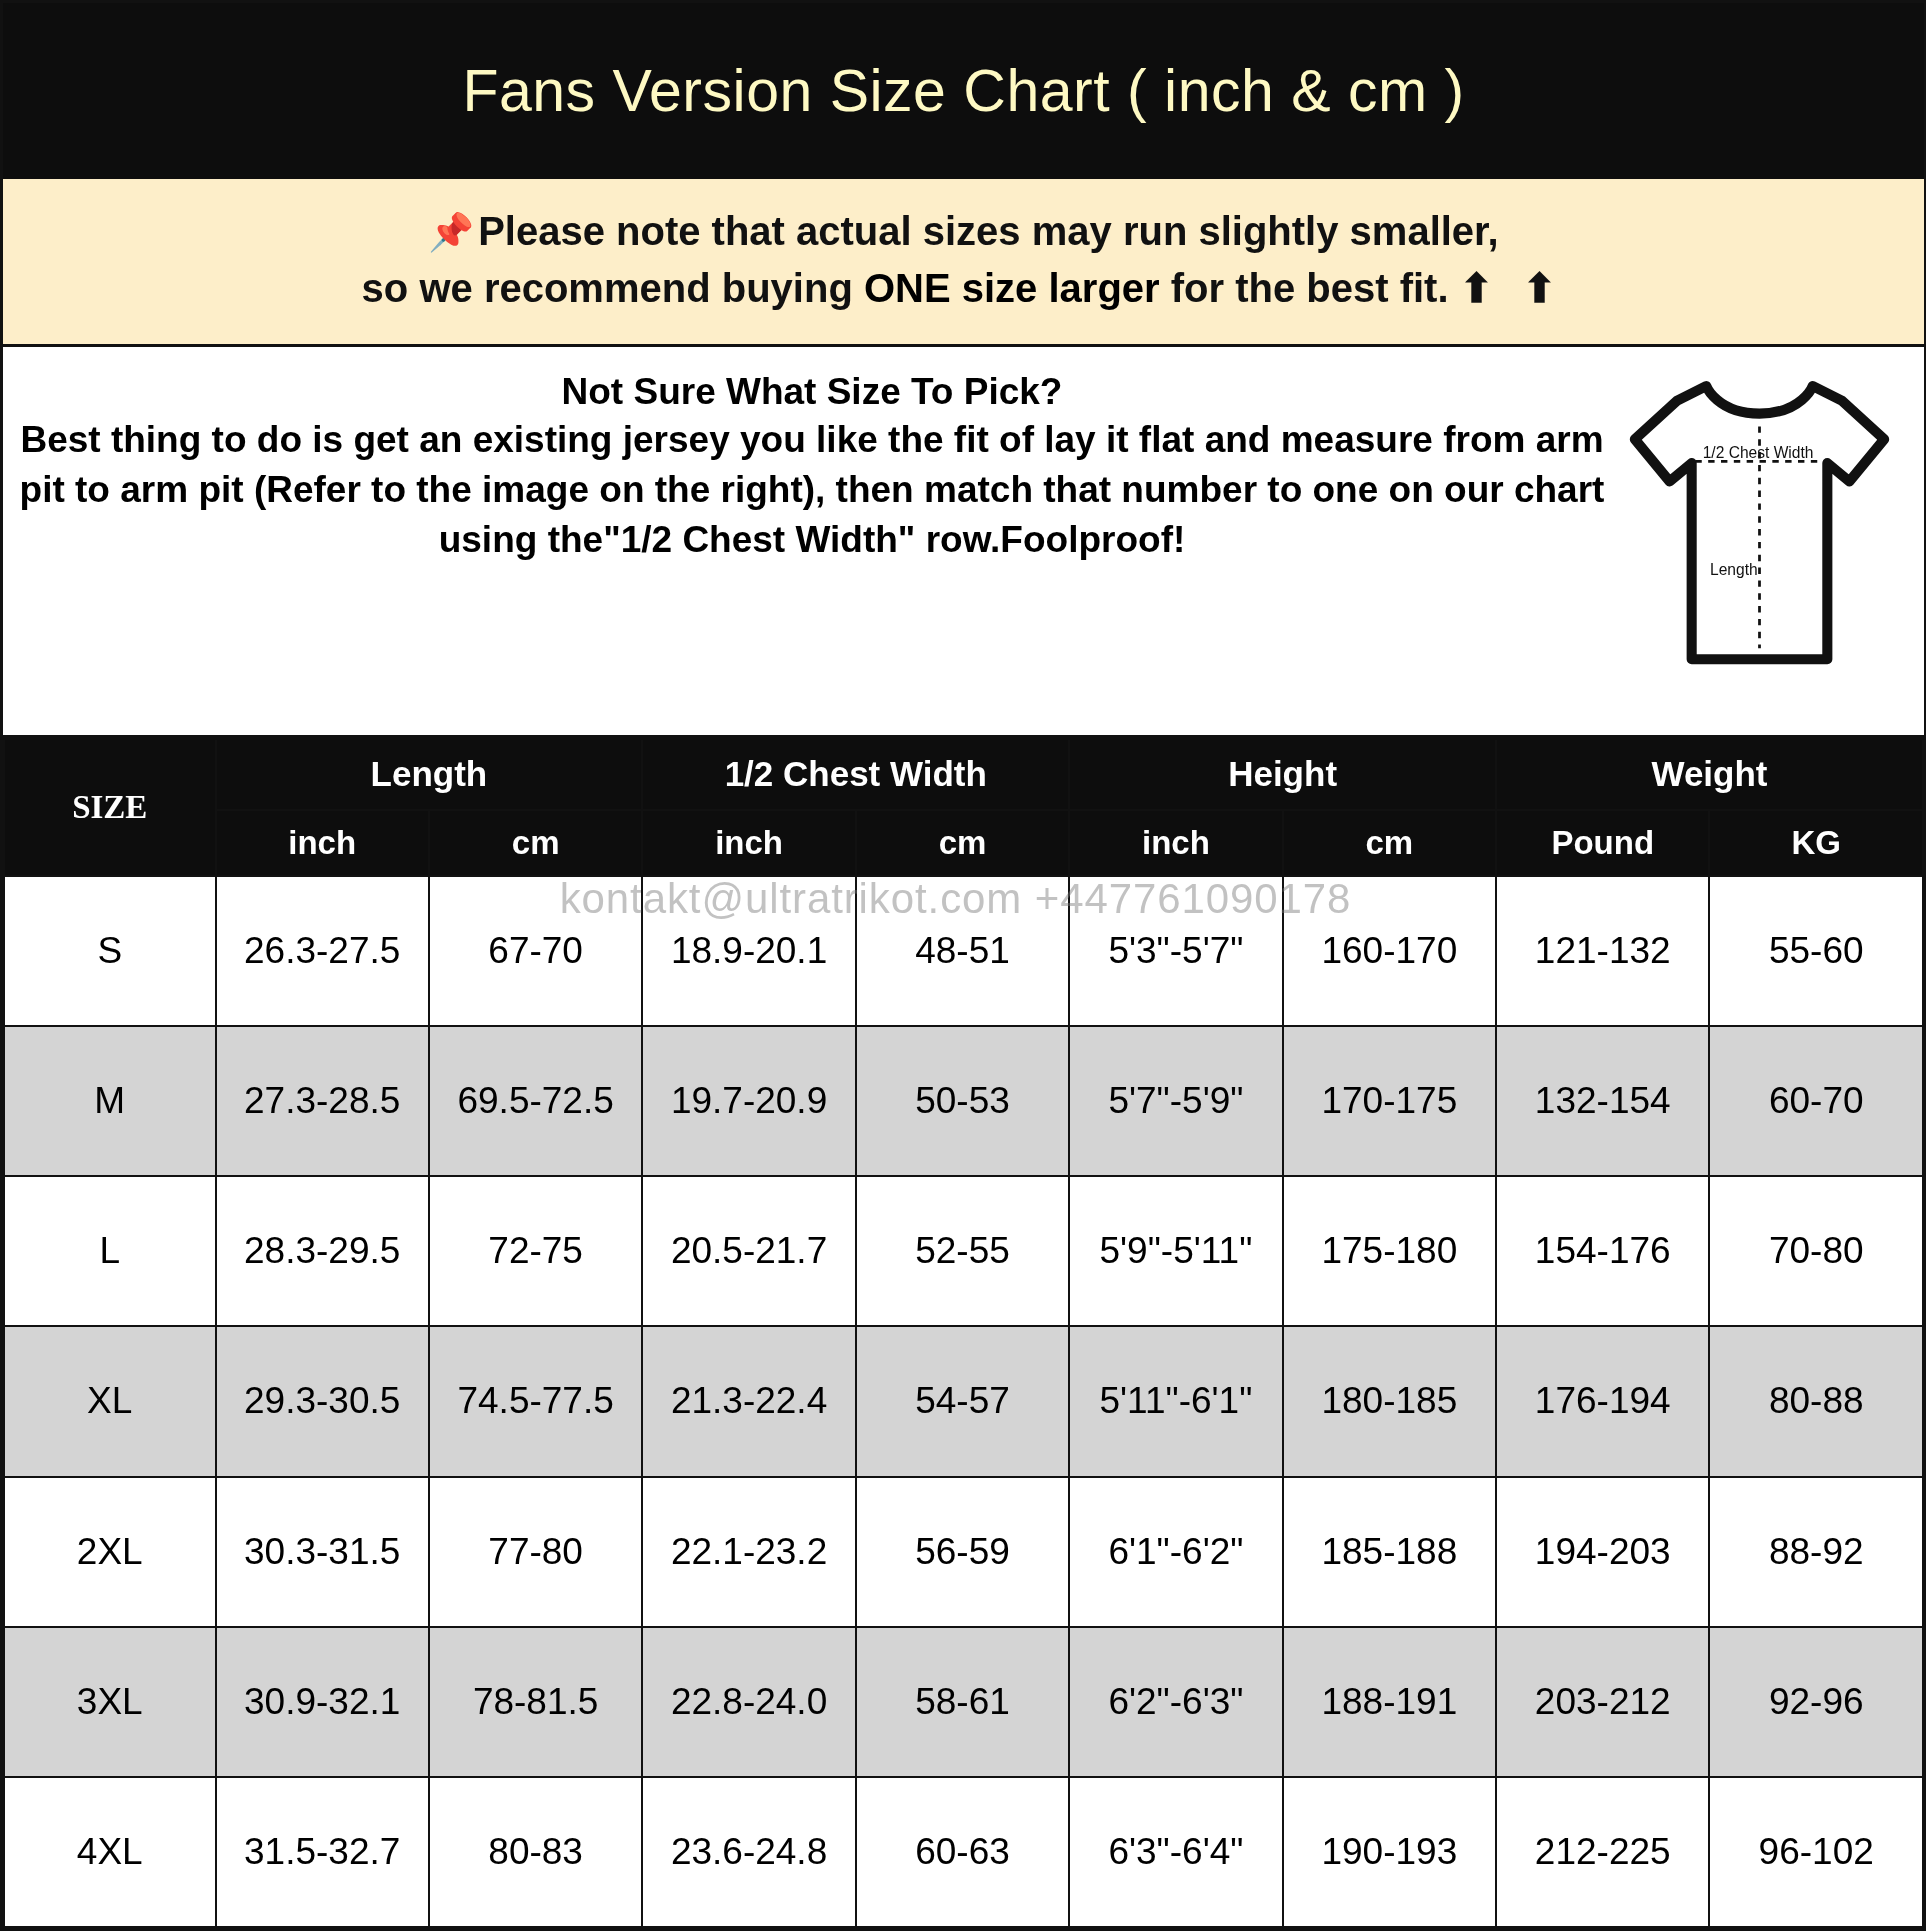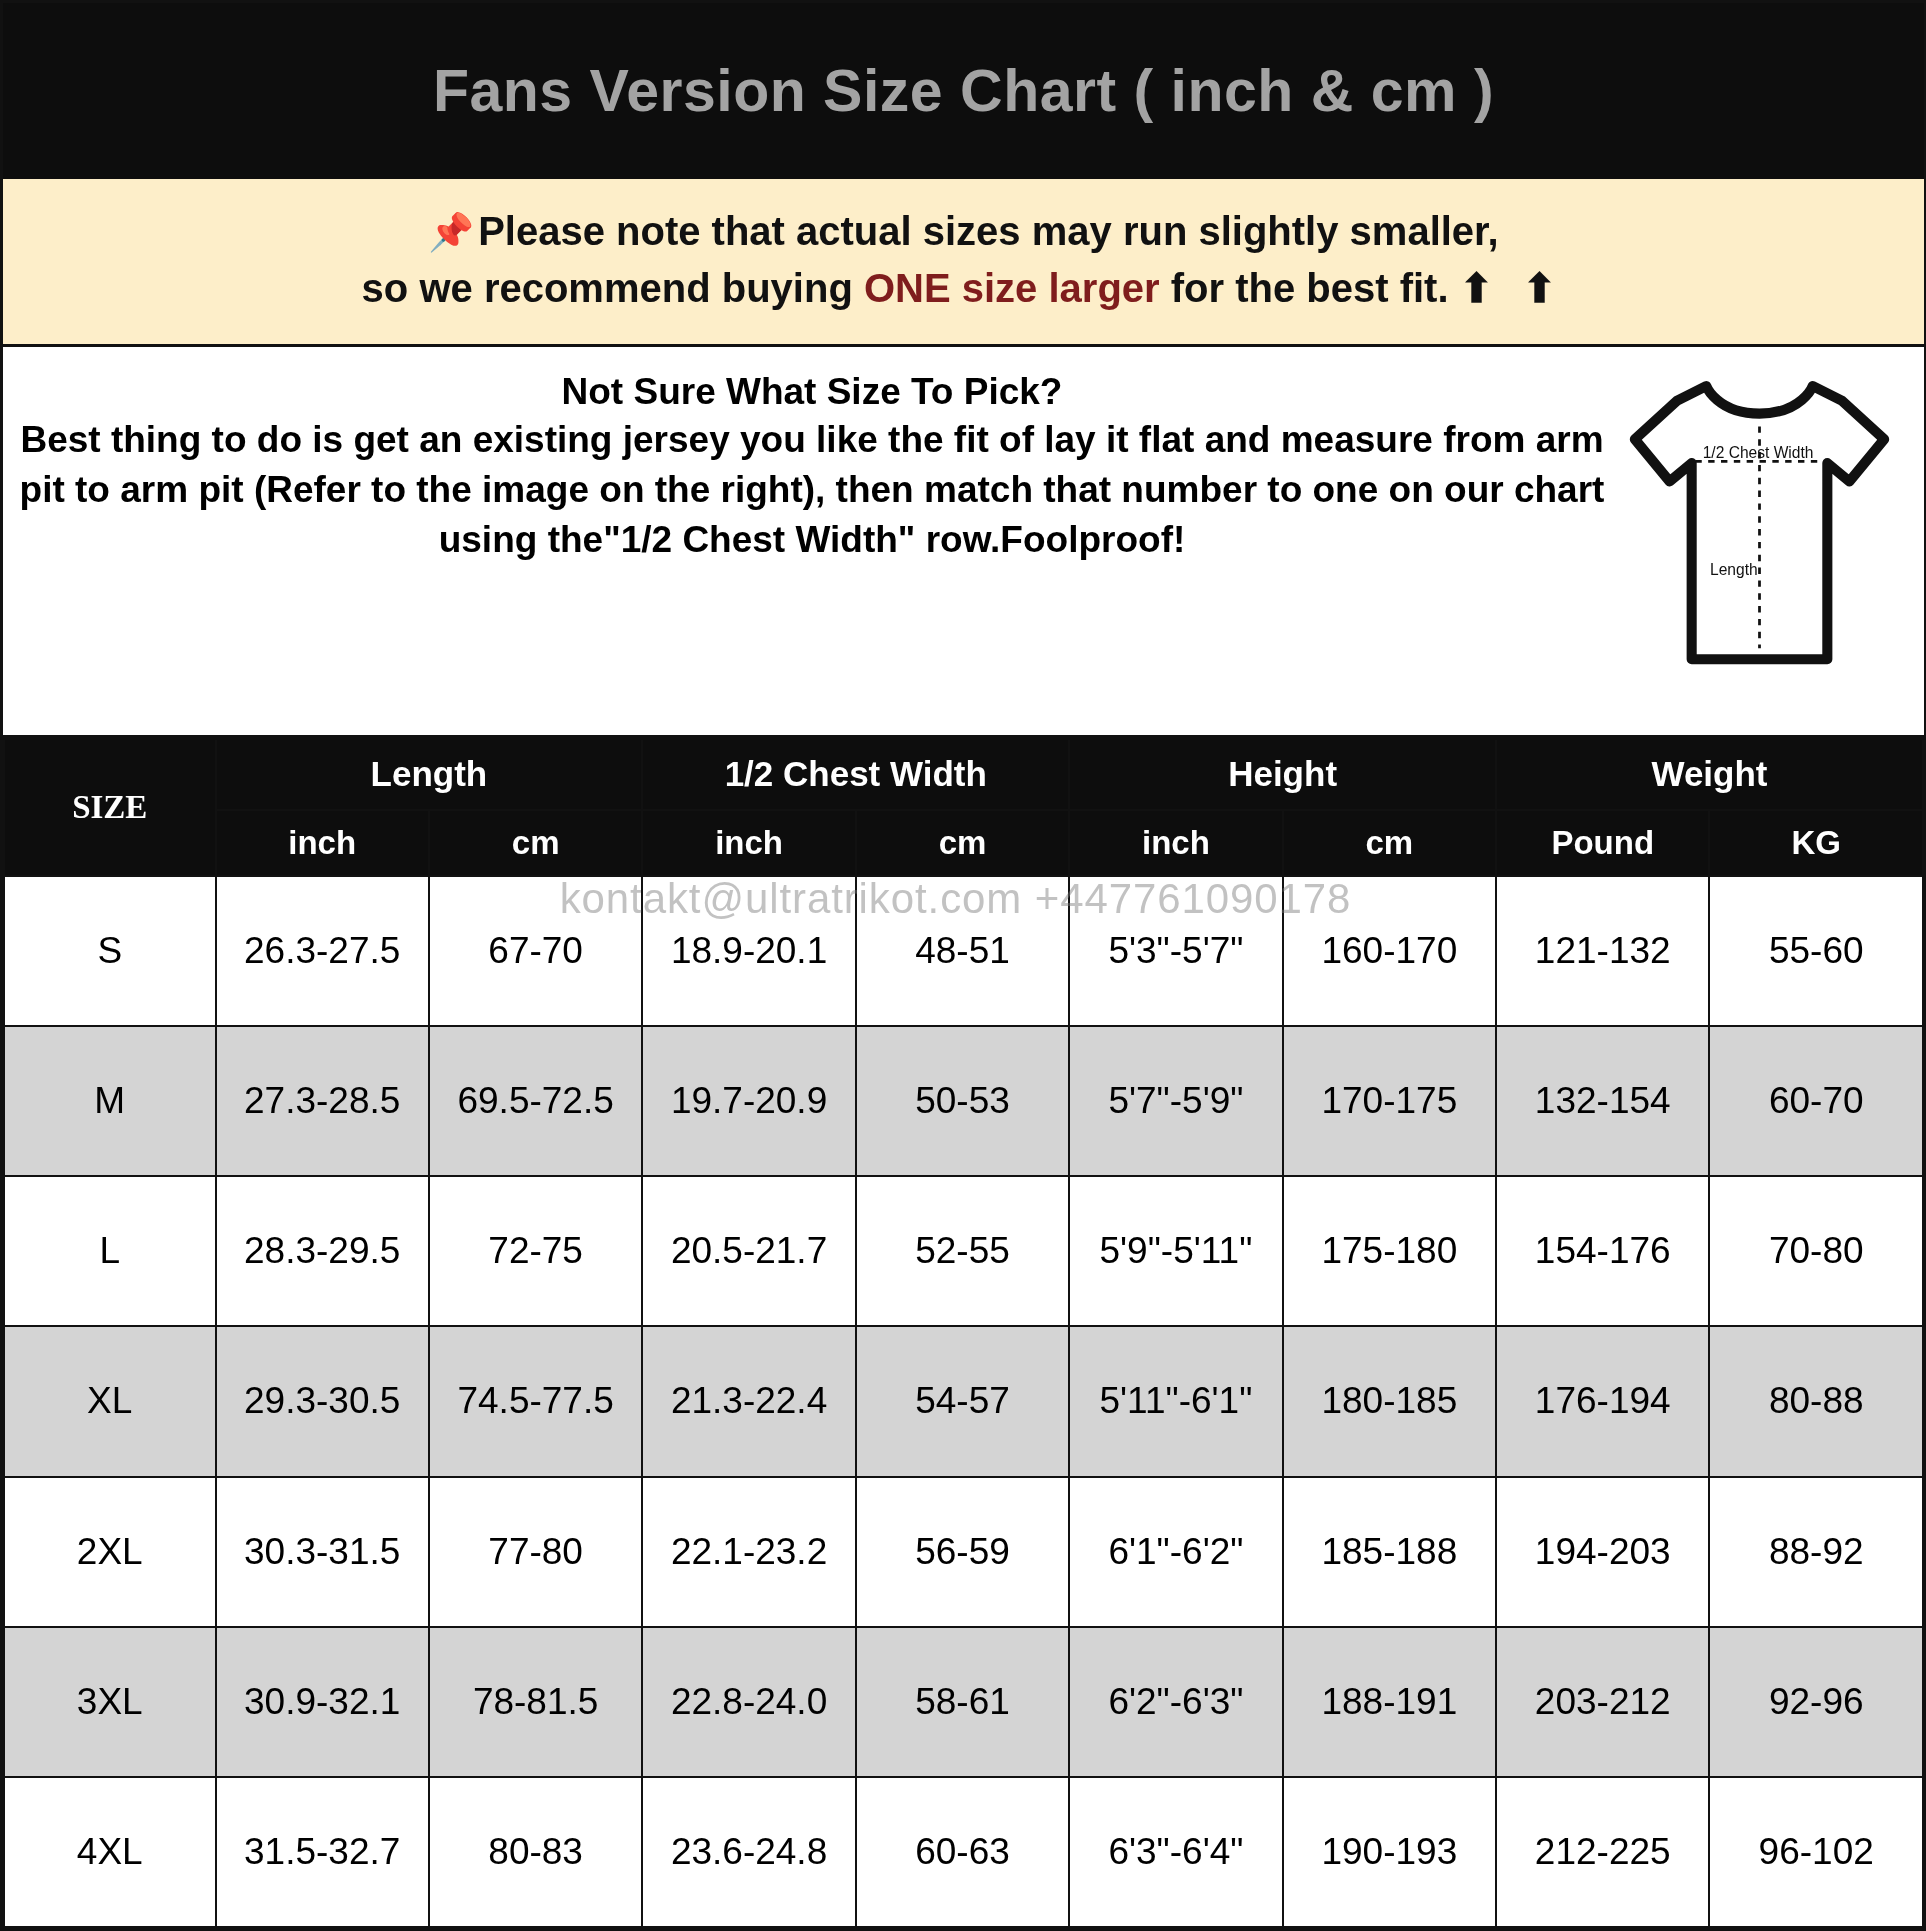--- a/index.html
+++ b/index.html
@@ -28,23 +28,23 @@
   
   .title-bar {
     background: #0d0d0d;
     height: 176px;
     display: flex;
     align-items: center;
     justify-content: center;
     flex: 0 0 auto;
   }
   .title-bar .title {
-    color: #a3a3a3;
+    color: #fef9c3;
     font-size: 59px;
-    font-weight: bold;
+    font-weight: normal;
     letter-spacing: 0.5px;
     text-align: center;
   }
 
   
   .note-band {
     background: #fdeec9;
     flex: 0 0 auto;
     padding: 24px 18.4px 27.5px 18.4px;
     text-align: center;
@@ -55,21 +55,21 @@
     font-weight: 600;
     line-height: 1.42;
     color: #111;
   }
   .pin-icon {
     font-size: 37px;
     margin-right: 3.7px;
     color: #c0392b;
   }
   .note-em {
-    color: #7f1d1d;
+    color: #000000;
     font-weight: bold;
   }
   .arrows {
     letter-spacing: 9.2px;
     font-weight: bold;
   }
 
   
   .help-section {
     flex: 0 0 auto;

